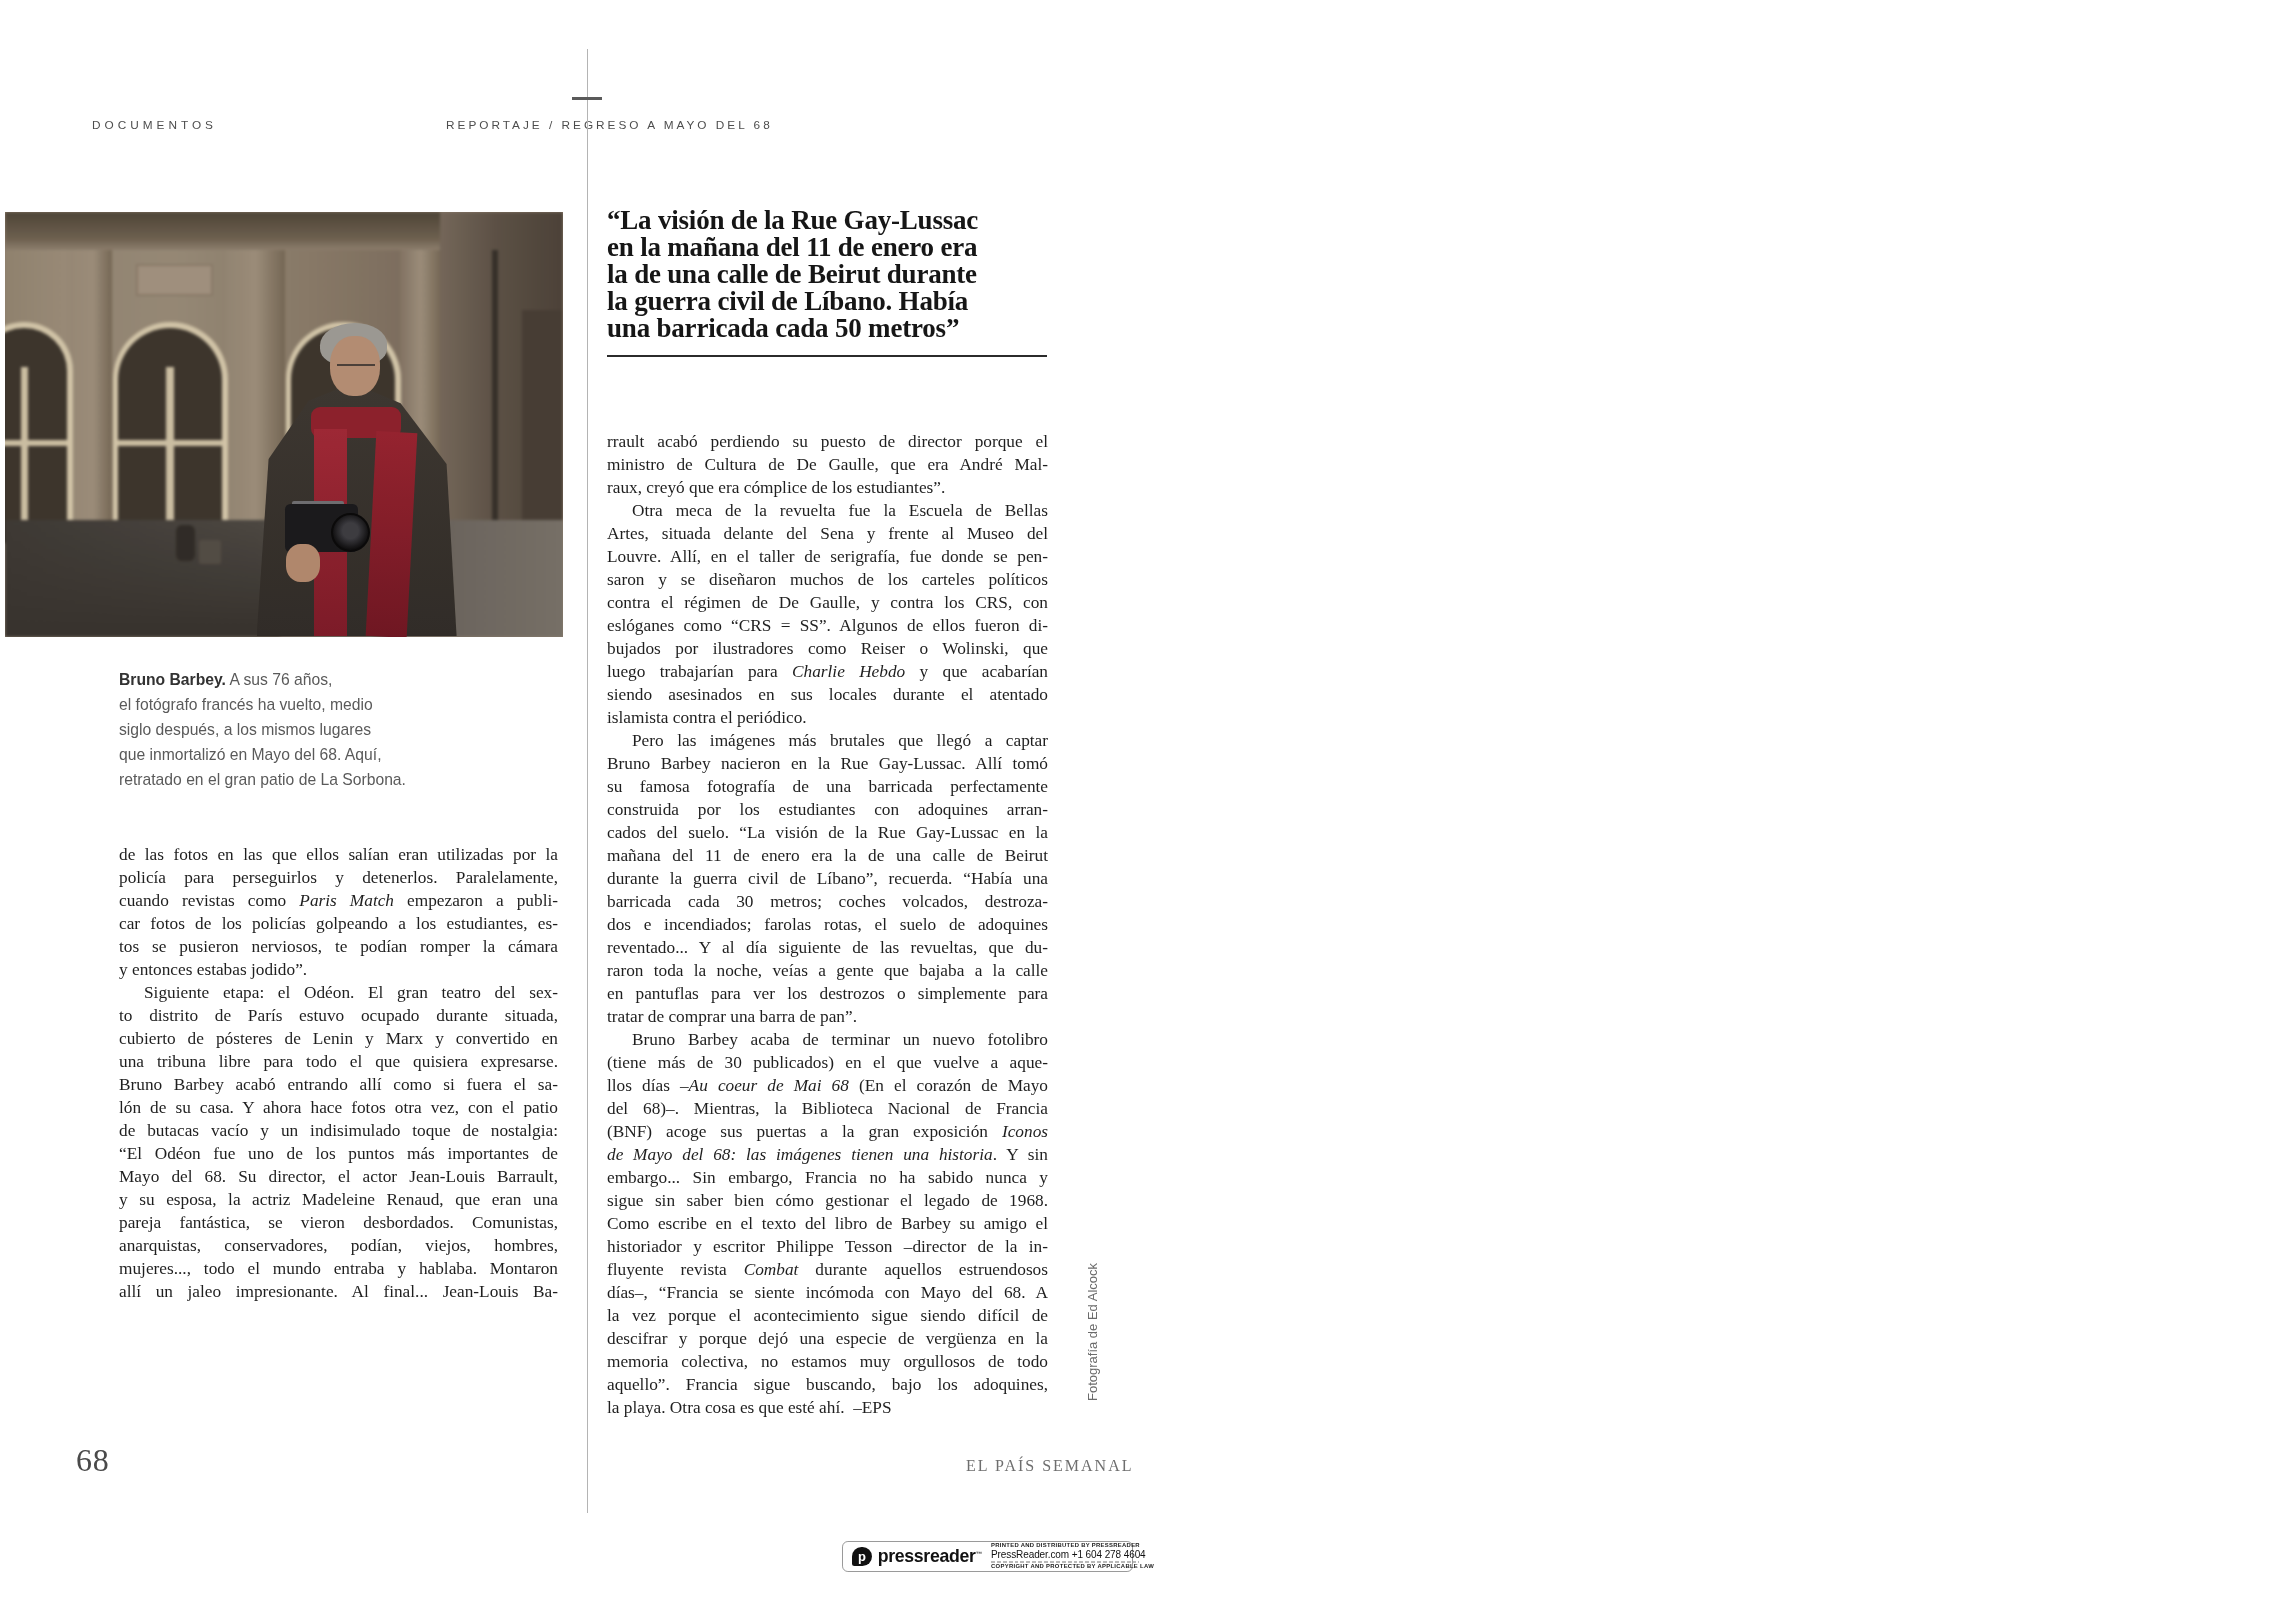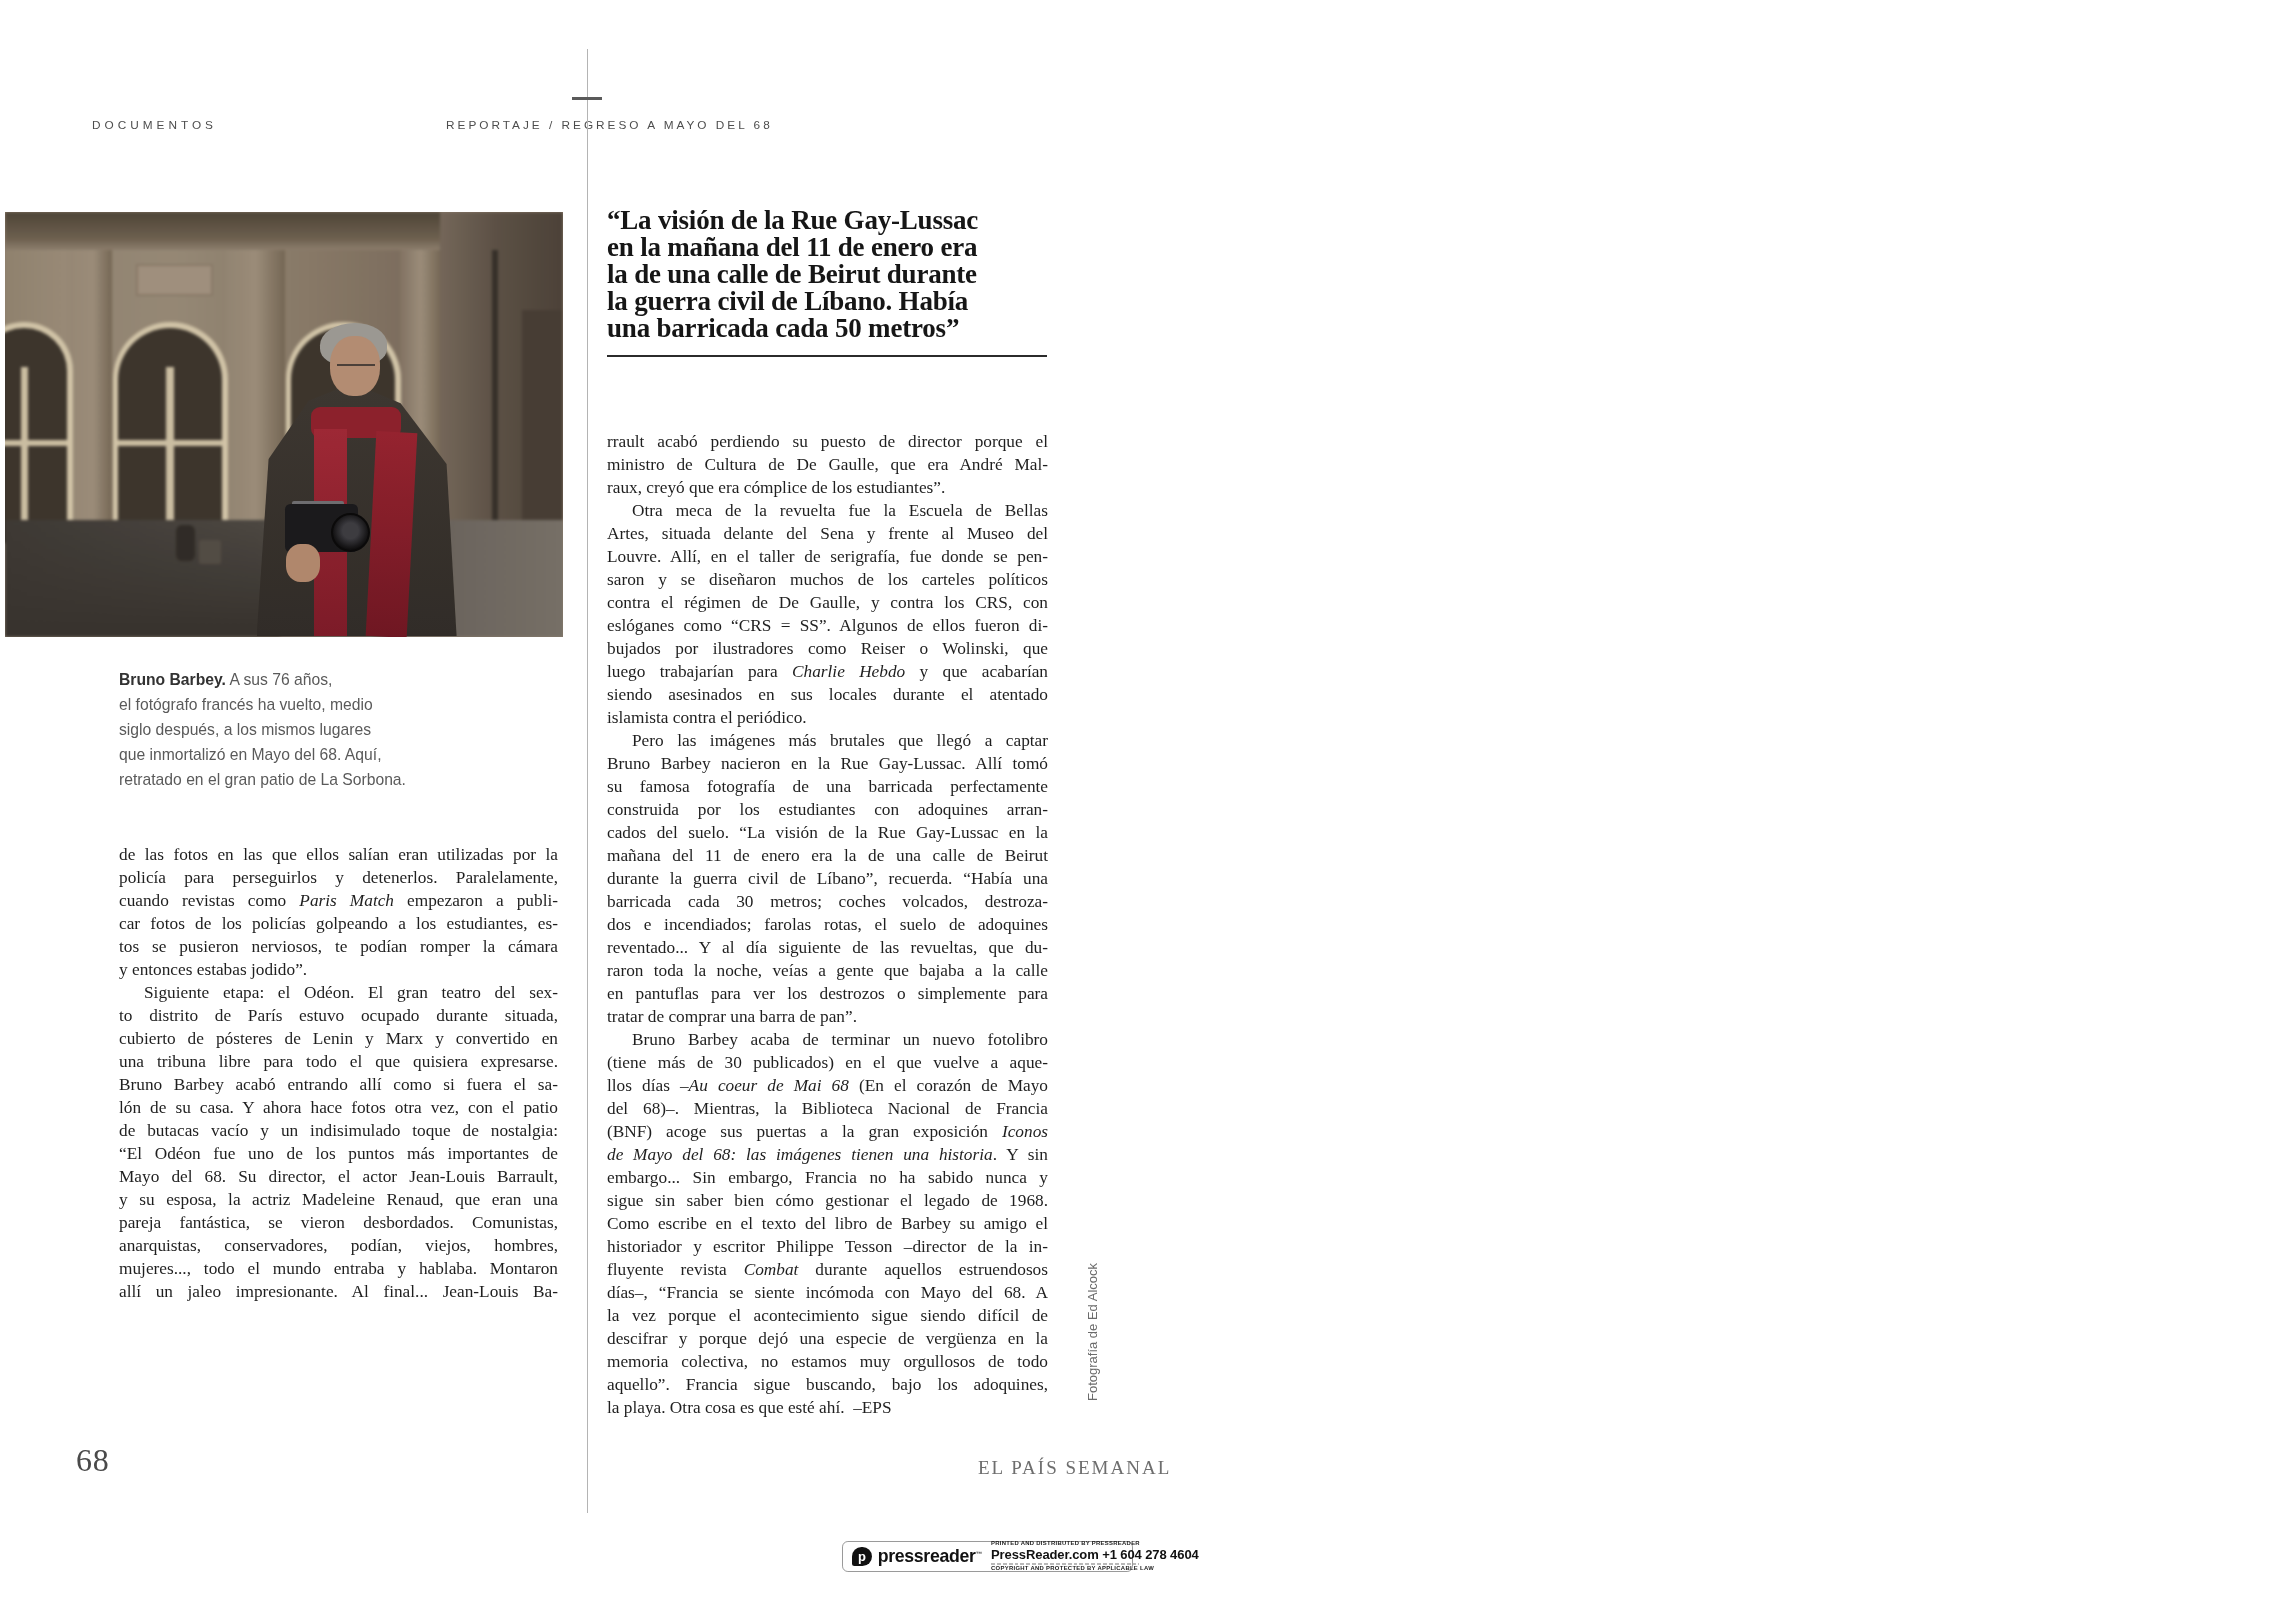--- a/index.html
+++ b/index.html
@@ -83,39 +83,39 @@
   .col-left{left:119px;top:843px;width:439px;}
   .col-right{left:607px;top:430px;width:441px;}
 
   
   .credit{
     left:1085px;top:1264px;height:137px;
     font-family:"Liberation Sans", sans-serif;font-size:13px;color:#6b6b6b;
     writing-mode:vertical-rl;transform:rotate(180deg);white-space:nowrap;
   }
   .pagenum{left:76px;top:1442px;font-size:32px;color:#4a4a4a;letter-spacing:0.7px;}
-  .brand{left:966px;top:1457px;font-size:19px;color:#6e6e6e;letter-spacing:2px;white-space:nowrap;margin-left:12px;}
+  .brand{left:966px;top:1457px;font-size:16px;color:#6e6e6e;letter-spacing:2px;white-space:nowrap;}
 
   
   .badge{
     left:842px;top:1541px;width:291px;height:31px;background:#fff;
     border:1.3px solid #9a9a9a;border-radius:5.9px;box-sizing:border-box;
     display:flex;align-items:center;font-family:"Liberation Sans", sans-serif;
   }
   .pr-logo{
     width:19.6px;height:19.6px;margin-left:9.2px;background:#111;
     border-radius:50% 50% 50% 2.6px;position:relative;flex:0 0 auto;
     display:flex;align-items:center;justify-content:center;
   }
   .pr-logo span{color:#fff;font-weight:700;font-size:13px;line-height:13px;}
   .pr-word{font-size:17.7px;font-weight:700;color:#111;margin-left:5.9px;letter-spacing:-0.3px;white-space:nowrap;}
   .pr-tm{font-size:6.5px;color:#333;vertical-align:6.5px;}
   .pr-right{margin-left:9.2px;display:flex;flex-direction:column;justify-content:center;line-height:1;}
   .pr-small{font-size:5.9px;font-weight:700;color:#1a1a1a;letter-spacing:0.3px;white-space:nowrap;}
-  .pr-mid{font-size:13px;font-weight:700;color:#111;letter-spacing:-0.1px;margin:1.3px 0 0.7px 0;white-space:nowrap;}
+  .pr-mid{font-size:10px;font-weight:400;color:#111;letter-spacing:-0.1px;margin:1.3px 0 0.7px 0;white-space:nowrap;}
   .pr-micro{height:2px;width:148px;margin:0.7px 0 1.3px 0;
     background:repeating-linear-gradient(90deg,#b9b9b9 0 3.9px,transparent 3.9px 5.9px);}
 </style>
 </head>
 <body>
 
 <div class="abs kicker docs" style="left:92px;top:118px;">DOCUMENTOS</div>
 <div class="abs kicker" style="left:446px;top:118px;">REPORTAJE / REGRESO A MAYO DEL 68</div>
 <div class="abs center-rule"></div>
 <div class="abs rule-dash"></div>

